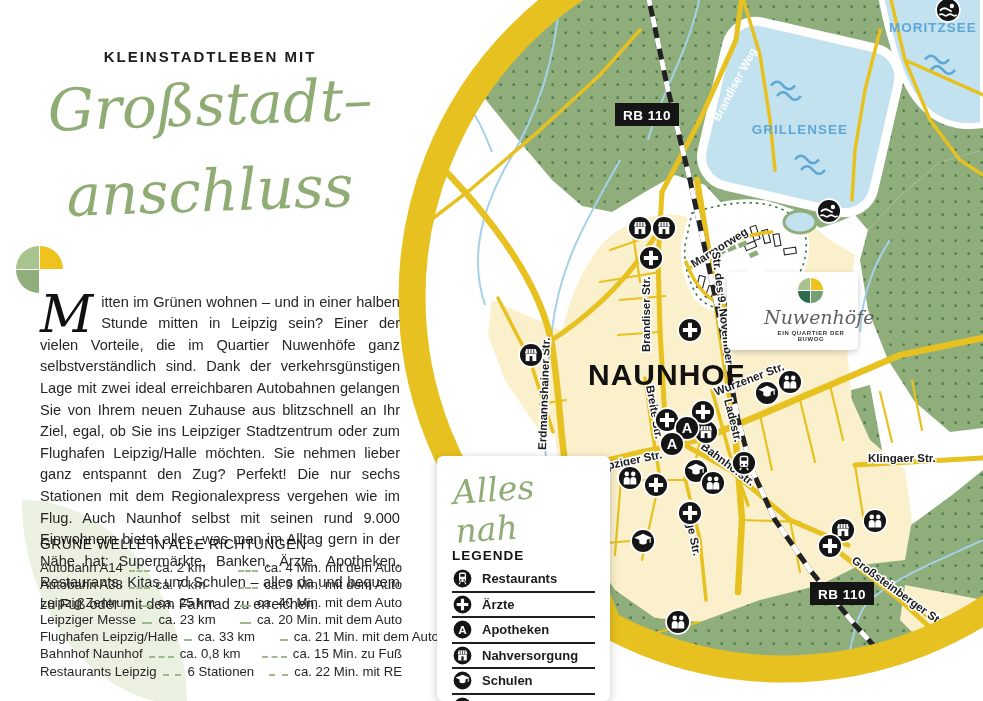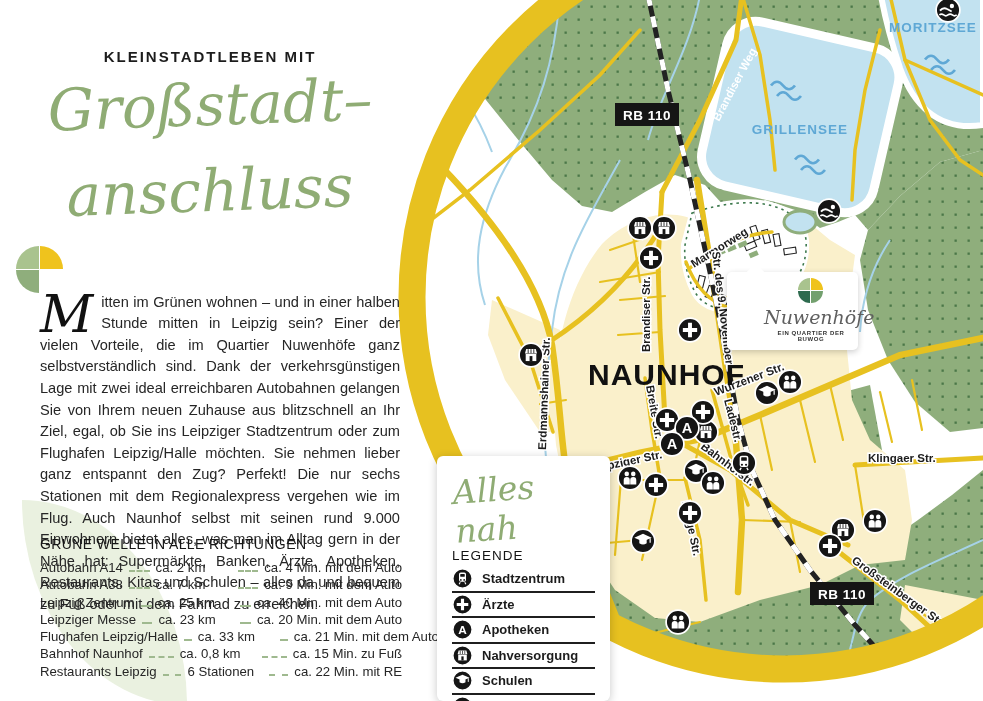--- a/index.html
+++ b/index.html
@@ -41,21 +41,21 @@
               letter-spacing:1px;fill:#5FA8D5;}
   .town-label{font-family:"Liberation Sans",sans-serif;font-size:30px;font-weight:800;
               letter-spacing:1px;fill:#111;}
   .badge-text{font-family:"Liberation Sans",sans-serif;font-size:13.5px;font-weight:800;
               letter-spacing:.5px;fill:#fff;}
   
   .legend{position:absolute;left:437px;top:456px;width:173px;height:245px;background:#fff;
           border-radius:6px;box-shadow:0 2px 10px rgba(0,0,0,.22);z-index:3;
           padding:6px 15px 0 15px;box-sizing:border-box;}
   .legend .script-title{font-size:33px;transform:rotate(-4deg);margin:6px 0 2px 2px;}
-  .legend h4{margin:2px 0 4px 0;font-size:13.5px;font-weight:400;letter-spacing:1px;color:#141414;}
+  .legend h4{margin:2px 0 4px 0;font-size:13.5px;font-weight:700;letter-spacing:1px;color:#141414;}
   .legend ul{list-style:none;margin:0;padding:0;}
   .legend li{display:flex;align-items:center;gap:9px;height:23.5px;
              border-bottom:2px solid #1f1f1f;font-size:13px;font-weight:600;color:#1c1c1c;}
   .legend li svg{flex:0 0 auto;}
   
   .brandcard{position:absolute;left:727px;top:272px;width:131px;height:78px;background:#fff;
              border-radius:5px;box-shadow:0 2px 6px rgba(0,0,0,.2);z-index:3;text-align:center;
              padding-top:6px;box-sizing:border-box;padding-left:37px;}
   .brandcard .tail{position:absolute;left:22px;top:-6px;width:13px;height:13px;background:#fff;
                    transform:rotate(45deg);}
@@ -400,21 +400,21 @@
   </div>
 
   <div class="legend">
     <div class="script-title script">Alles nah</div>
     <h4>LEGENDE</h4>
     <ul>
       <li>
         <svg width="21" height="21" viewBox="0 0 24 24">
             <use href="#i-train"></use>
           </svg>
-        <span>Stadtzentrum</span>
+        <span>Restaurants</span>
       </li>
       <li>
         <svg width="21" height="21" viewBox="0 0 24 24">
             <use href="#i-plus"></use>
           </svg>
         <span>Ärzte</span>
       </li>
       <li>
         <svg width="21" height="21" viewBox="0 0 24 24">
             <use href="#i-apo"></use>

